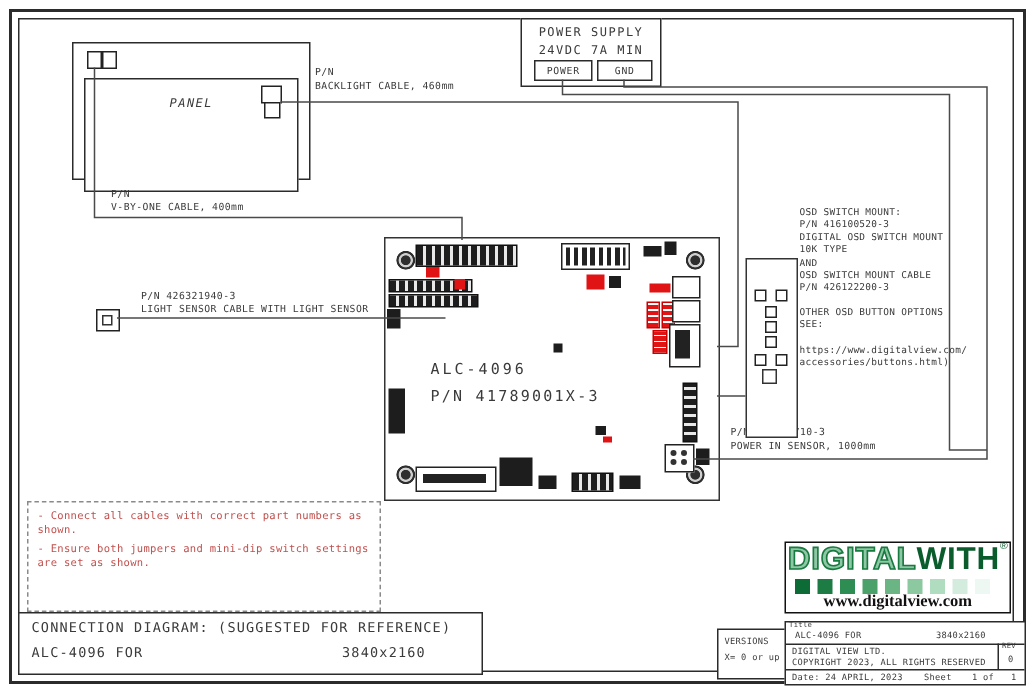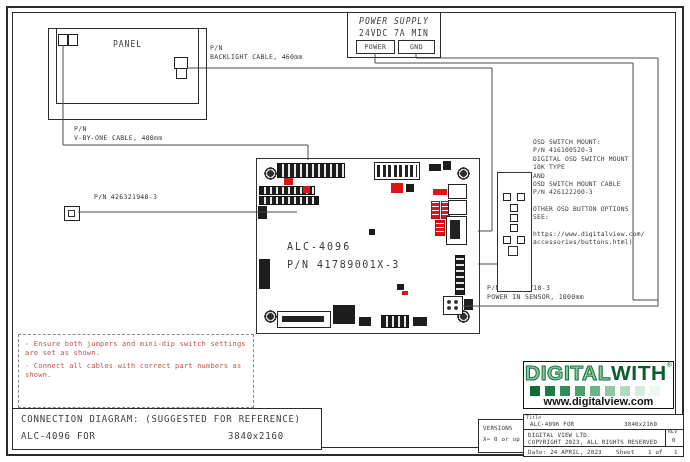--- a/index.html
+++ b/index.html
@@ -23,58 +23,59 @@
   .red-dip{position:absolute;background:repeating-linear-gradient(0deg,#e01414 0 3px,#ffffff 3px 4px);border:1px solid #c00;}
   .osd-btn{position:absolute;width:6px;height:6px;background:#fff;border:1px solid #222;}
   .note{color:#c0504d;font-size:7px;line-height:8.6px;letter-spacing:0.2px;margin:5px 6px;font-family:"DejaVu Sans Mono",monospace;}
   .osd-line{font-size:6.3px;line-height:8.4px;letter-spacing:0.2px;white-space:pre;}
   .gap-top{margin-top:8px;}
   svg.wires{position:absolute;left:0;top:0;pointer-events:none;}
   .brand-digital{font-family:"Liberation Sans",sans-serif;font-size:21px;font-weight:700;
                  color:#8fc7a6;-webkit-text-stroke:1.1px #177a3e;letter-spacing:0.5px;}
   .brand-view{font-family:"Liberation Sans",sans-serif;font-size:21px;font-weight:800;color:#0a5c2d;letter-spacing:0.5px;}
   .brand-reg{font-family:"Liberation Sans",sans-serif;font-size:7px;color:#0a5c2d;vertical-align:top;}
-  .brand-url{font-family:Liberation Sans, sans-serif;font-size:11px;font-weight:700;color:#111;}
+  .brand-url{font-family:Liberation Serif, serif;font-size:11px;font-weight:700;color:#111;}
   .tb-small{font-size:5.8px;line-height:7.2px;white-space:pre;letter-spacing:0.2px;}
   .tb-tiny{font-size:4.8px;line-height:6px;letter-spacing:0.2px;}
 </style>
 </head>
 <body>
 
 <div id="sheet">
 
   <div class="abs border-outer"></div>
   <div class="abs border-inner"></div>
 
   <div class="abs box" style="left:48px;top:28px;width:157px;height:90px;"></div>
-  <div class="abs thinbox" style="left:56px;top:28px;width:141px;height:74px;">
+  <div class="abs thinbox" style="left:56px;top:52px;width:141px;height:74px;font-style:italic;">
     <div class="cadtext-md center" style="position:absolute;left:0;right:0;top:10px;">PANEL</div>
   </div>
   <div class="abs conn-white" style="left:58px;top:34px;width:8px;height:10px;"></div>
   <div class="abs conn-white" style="left:68px;top:34px;width:8px;height:10px;"></div>
   <div class="abs conn-white" style="left:174px;top:57px;width:12px;height:10px;"></div>
   <div class="abs conn-white" style="left:176px;top:68px;width:9px;height:9px;"></div>
 
   <div class="abs box" style="left:347px;top:12px;width:92px;height:44px;">
-    <div class="cadtext-md center" style="position:absolute;left:0;right:0;top:3px;font-style:italic;">POWER SUPPLY</div>
+    <div class="cadtext-md center" style="position:absolute;left:0;right:0;top:3px;">POWER SUPPLY</div>
     <div class="cadtext-md center" style="position:absolute;left:0;right:0;top:15px;">24VDC 7A MIN</div>
   </div>
   <div class="abs thinbox center" style="left:356px;top:40px;width:37px;height:12px;font-size:6.5px;line-height:12px;letter-spacing:0.5px;">POWER</div>
   <div class="abs thinbox center" style="left:398px;top:40px;width:35px;height:12px;font-size:6.5px;line-height:12px;letter-spacing:0.5px;">GND</div>
 
   <div class="abs" style="left:210px;top:44px;">
     <div class="cadtext">P/N</div>
     <div class="cadtext">BACKLIGHT CABLE, 460mm</div>
   </div>
   <div class="abs" style="left:74px;top:125px;">
     <div class="cadtext">P/N</div>
     <div class="cadtext">V-BY-ONE CABLE, 400mm</div>
   </div>
   <div class="abs" style="left:94px;top:193px;">
     <div class="cadtext">P/N 426321940-3</div>
+    <div class="cadtext">LIGHT SENSOR CABLE WITH LIGHT SENSOR</div>
   </div>
   <div class="abs" style="left:487px;top:284px;">
     <div class="cadtext">P/N 426013710-3</div>
     <div class="cadtext">POWER IN SENSOR, 1000mm</div>
   </div>
 
   <div class="abs conn-white" style="left:64px;top:206px;width:14px;height:13px;">
     <div class="abs" style="left:3px;top:3px;width:5px;height:5px;border:1px solid #333;"></div>
   </div>
 
@@ -157,22 +158,22 @@
     <div class="osd-line">AND</div>
     <div class="osd-line">OSD SWITCH MOUNT CABLE</div>
     <div class="osd-line">P/N 426122200-3</div>
     <div class="osd-line gap-top">OTHER OSD BUTTON OPTIONS</div>
     <div class="osd-line">SEE:</div>
     <div class="osd-line gap-top">https://www.digitalview.com/</div>
     <div class="osd-line">accessories/buttons.html)</div>
   </div>
 
   <div class="abs" style="left:18px;top:334px;width:234px;height:72px;border:1px dashed #8a8a8a;background:#fff;">
+    <div class="note">- Connect all cables with correct part numbers as shown.</div>
     <div class="note">- Ensure both jumpers and mini-dip switch settings are set as shown.</div>
-    <div class="note">- Connect all cables with correct part numbers as shown.</div>
   </div>
 
   <div class="abs box" style="left:12px;top:408px;width:308px;height:40px;">
     <div class="cadtext-md" style="position:absolute;left:8px;top:5px;font-size:9px;letter-spacing:0.8px;">CONNECTION DIAGRAM: (SUGGESTED FOR REFERENCE)</div>
     <div class="cadtext-md" style="position:absolute;left:8px;top:22px;font-size:9px;letter-spacing:0.8px;">ALC-4096 FOR</div>
     <div class="cadtext-md" style="position:absolute;left:215px;top:22px;font-size:9px;letter-spacing:0.8px;">3840x2160</div>
   </div>
 
   <div class="abs" style="left:523px;top:361px;width:149px;height:46px;border:1.5px solid #111;background:#fff;">
     <div style="position:absolute;left:0;right:0;top:-1px;text-align:center;white-space:nowrap;">

